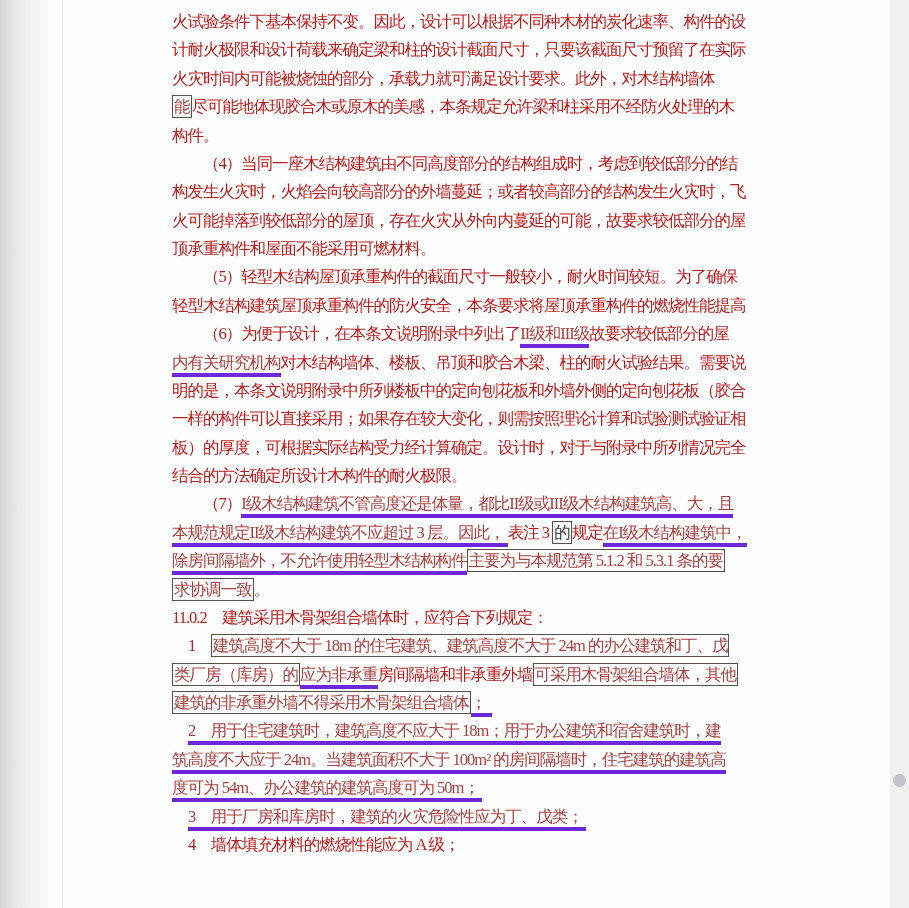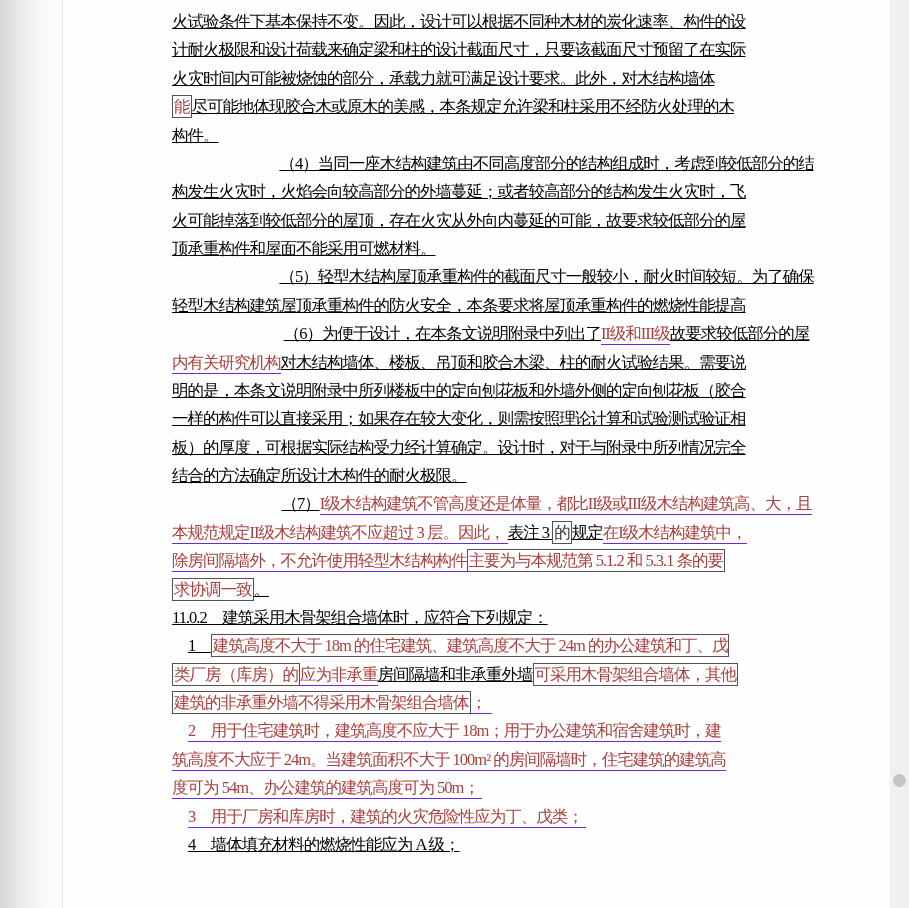--- a/index.html
+++ b/index.html
@@ -23,25 +23,25 @@
   .doc{
     position:absolute;left:0;top:0;right:0;bottom:0;
     padding:8px 0 0 109px;
     font-size:16.5px;letter-spacing:-1px;
     color:#3a3a3a;
   }
   .line{
     height:28.38px;line-height:28.38px;white-space:pre;
   }
   .ind1{padding-left:16px;}
-  .ind2{padding-left:31px;text-align:center;}
-  .run-plain{color:#000000;text-decoration:underline;}
+  .ind2{padding-left:31px;}
+  .run-plain{color:#b91c1c;}
   .run-ins{
     color:#a8413f;
-    border-bottom:1px solid #6d28d9;
+    border-bottom:4px solid #6d28d9;
     padding-bottom:1px;
   }
   .run-del{
     color:#a8413f;
     border:1px solid #55504e;
     padding:1px 1px;
   }
   .run-box{
     color:#3a3a3a;
     border:1px solid #55504e;

